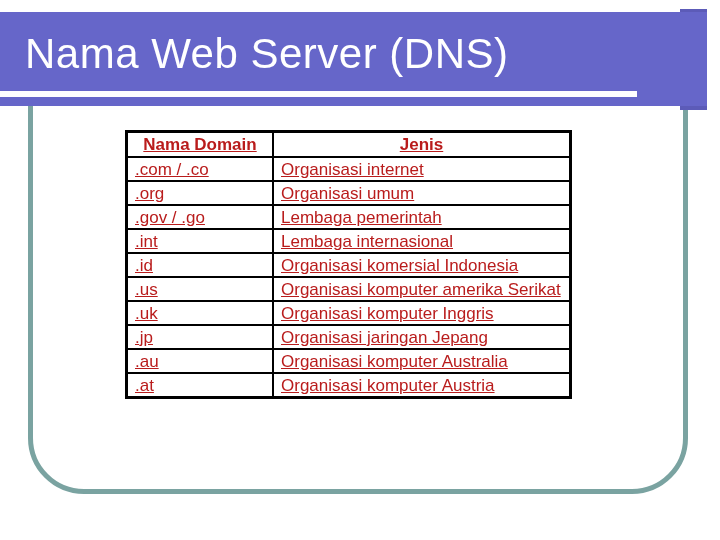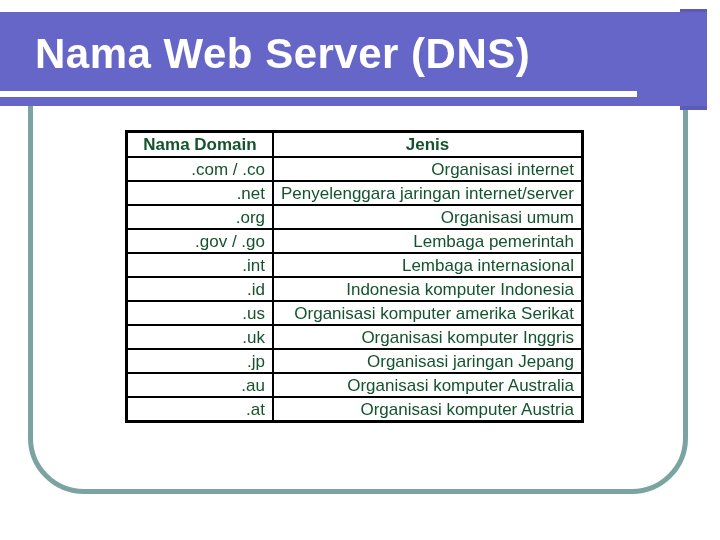--- a/index.html
+++ b/index.html
@@ -49,23 +49,23 @@
     height: 94px;
     background: #6666c9;
     z-index: 3;
     display: flex;
     align-items: center;
     box-sizing: border-box;
     padding-left: 25px;
     padding-bottom: 10px;
   }
   .slide-title {
-    margin: 10px;
+    margin: 0;
     font-size: 42px;
-    font-weight: bold;
+    font-weight: normal;
     color: #ffffff;
     letter-spacing: 0.5px;
     white-space: nowrap;
   }
   
   .title-underline {
     position: absolute;
     left: 0;
     top: 91px;
     width: 637px;
@@ -75,38 +75,39 @@
   }
   .domain-table {
     position: absolute;
     left: 125px;
     top: 130px;
     z-index: 5;
     border-collapse: collapse;
     border: 3px solid #000000;
     background: #ffffff;
     font-size: 17px;
-    color: #14532d;
+    color: #b91c1c;
+    text-decoration: underline;
   }
   .domain-table th,
   .domain-table td {
     border: 2px solid #000000;
     padding: 0 7px;
     line-height: 1;
     vertical-align: middle;
     white-space: nowrap;
   }
   .domain-table th {
     height: 23px;
     font-weight: bold;
     text-align: center;
   }
   .domain-table td {
     height: 22px;
-    text-align: right;
+    text-align: left;
   }
   .col-domain { width: 130px; }
   .col-jenis  { width: 281px; margin-left: 12px; }
 </style>
 </head>
 <body>
 
 <div class="slide">
 
   <div class="frame"></div>
@@ -125,38 +126,34 @@
         <th class="col-domain">Nama Domain</th>
         <th class="col-jenis">Jenis</th>
       </tr>
     </thead>
     <tbody>
       <tr>
         <td class="col-domain">.com / .co</td>
         <td class="col-jenis">Organisasi internet</td>
       </tr>
       <tr>
-        <td class="col-domain">.net</td>
-        <td class="col-jenis">Penyelenggara jaringan internet/server</td>
-      </tr>
-      <tr>
         <td class="col-domain">.org</td>
         <td class="col-jenis">Organisasi umum</td>
       </tr>
       <tr>
         <td class="col-domain">.gov / .go</td>
         <td class="col-jenis">Lembaga pemerintah</td>
       </tr>
       <tr>
         <td class="col-domain">.int</td>
         <td class="col-jenis">Lembaga internasional</td>
       </tr>
       <tr>
         <td class="col-domain">.id</td>
-        <td class="col-jenis">Indonesia komputer Indonesia</td>
+        <td class="col-jenis">Organisasi komersial Indonesia</td>
       </tr>
       <tr>
         <td class="col-domain">.us</td>
         <td class="col-jenis">Organisasi komputer amerika Serikat</td>
       </tr>
       <tr>
         <td class="col-domain">.uk</td>
         <td class="col-jenis">Organisasi komputer Inggris</td>
       </tr>
       <tr>

